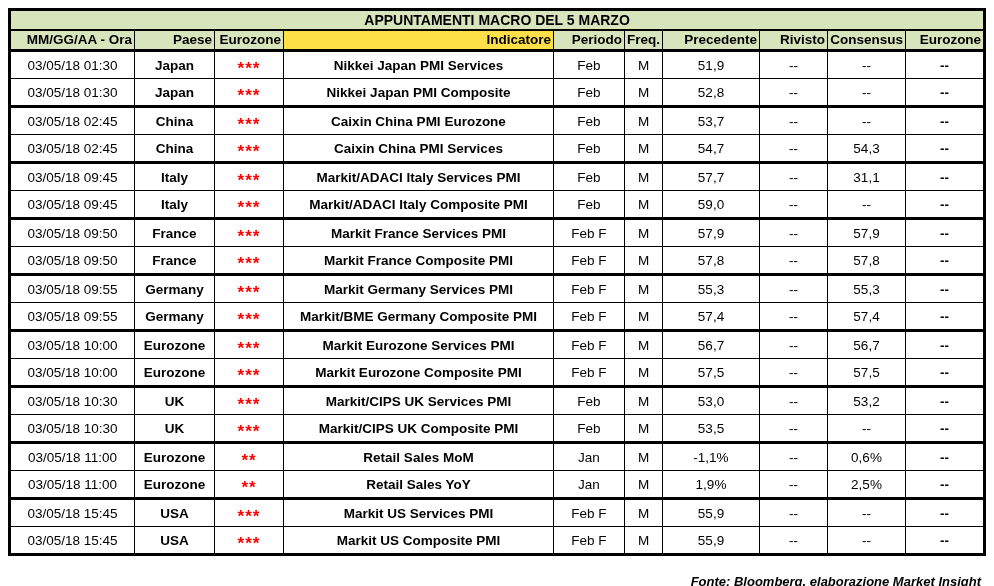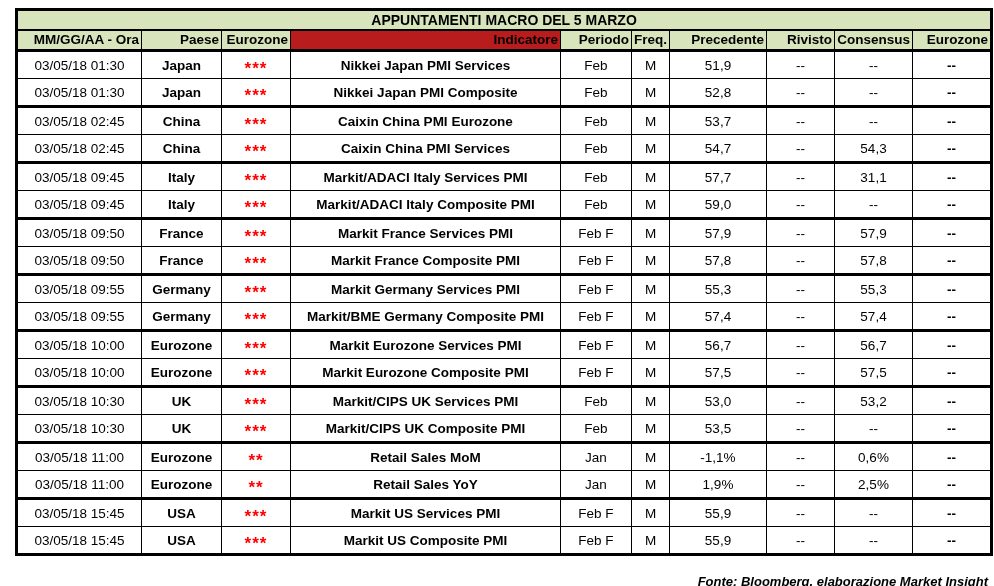--- a/index.html
+++ b/index.html
@@ -6,21 +6,21 @@
   html, body {
     margin: 0; padding: 0;
     width: 994px; height: 586px;
     background: #ffffff;
     font-family: "Liberation Sans", sans-serif;
     color: #000000;
   }
   .page {
     position: relative;
     width: 994px; height: 586px;
-    padding: 8px 0 0 15px;
+    padding: 8px 0 0 8px;
   }
   table.macro-table {
     border-collapse: collapse;
     table-layout: fixed;
     width: 975px;
     border: 3px solid #000000;
   }
   
   col.c-date      { width: 125px; }
   col.c-country   { width: 80px;  }
@@ -93,21 +93,21 @@
         <col class="c-actual">
     </colgroup>
     <thead>
       <tr class="title-row">
         <th colspan="10" style="background: rgb(216, 228, 188);">APPUNTAMENTI MACRO DEL 5 MARZO</th>
       </tr>
       <tr class="header-row" id="header-row">
           <th style="background: rgb(216, 228, 188);">MM/GG/AA - Ora</th>
           <th style="background: rgb(216, 228, 188);">Paese</th>
           <th style="background: rgb(216, 228, 188);">Eurozone</th>
-          <th style="background: #b91c1c; margin-top: 20px;">Indicatore</th>
+          <th style="background: #fde047; margin-top: 20px;">Indicatore</th>
           <th style="background: rgb(216, 228, 188);">Periodo</th>
           <th style="background: rgb(216, 228, 188);">Freq.</th>
           <th style="background: rgb(216, 228, 188);">Precedente</th>
           <th style="background: rgb(216, 228, 188);">Rivisto</th>
           <th style="background: rgb(216, 228, 188);">Consensus</th>
           <th style="background: rgb(216, 228, 188);">Eurozone</th>
         </tr>
     </thead>
     <tbody id="table-body">
         <tr>

